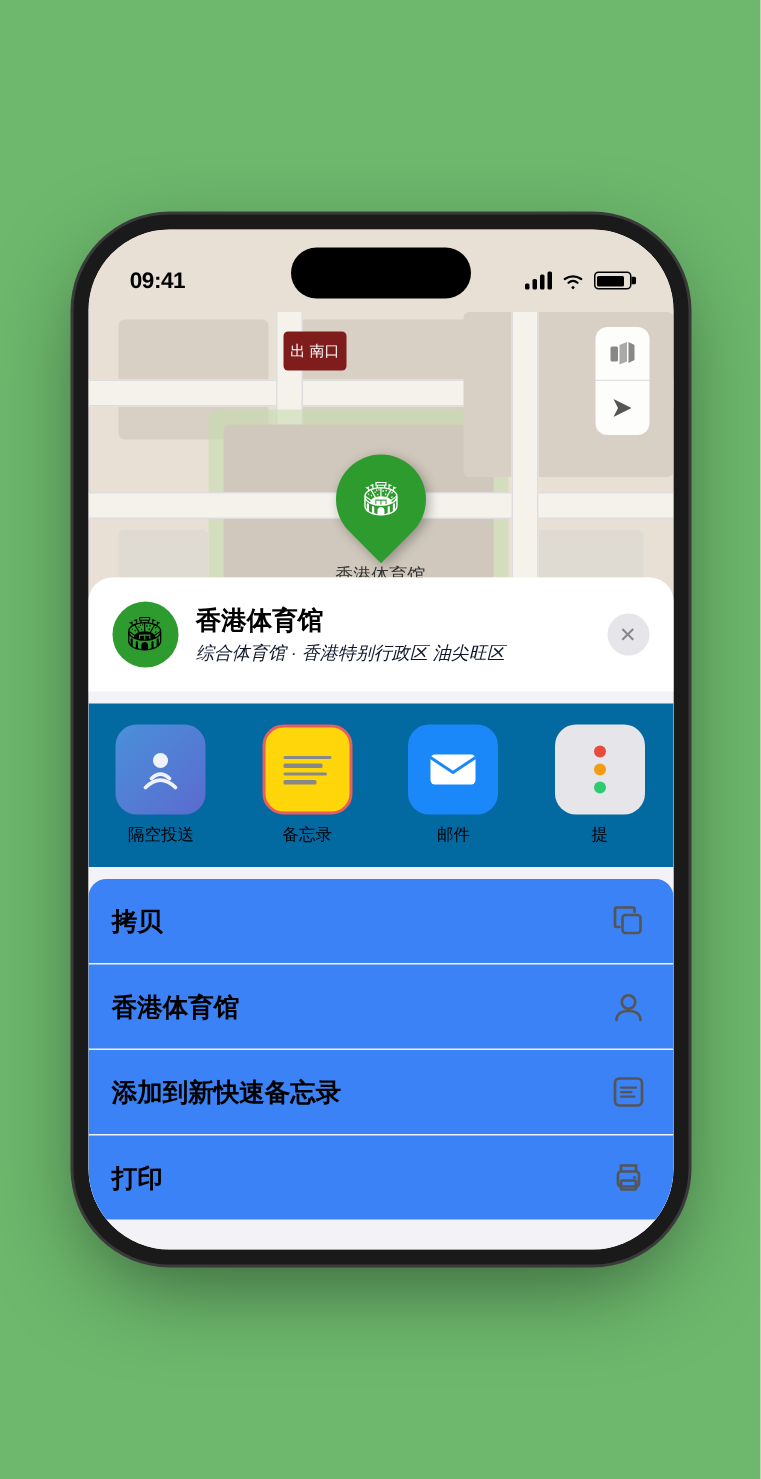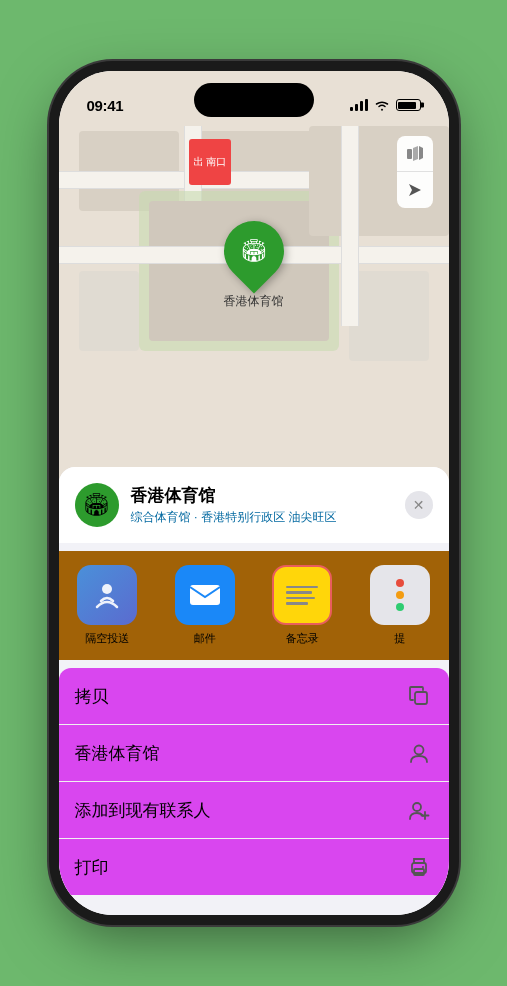--- a/index.html
+++ b/index.html
@@ -9,21 +9,21 @@
       height: 986px;
       background: #6db86d;
       display: flex;
       align-items: center;
       justify-content: center;
       font-family: -apple-system, 'PingFang SC', 'Helvetica Neue', sans-serif;
     }
 
     .phone-frame {
       width: 390px;
-      height: 844px;
+      height: 680px;
       background: #fff;
       border-radius: 54px;
       overflow: hidden;
       position: relative;
       box-shadow: 0 0 0 10px #1a1a1a, 0 0 0 12px #3a3a3a, 0 20px 60px rgba(0,0,0,0.5);
     }
 
     
     .status-bar {
       position: absolute;
@@ -150,24 +150,24 @@
       position: absolute;
       background: #c8dab0;
       border-radius: 6px;
     }
 
     
     .map-label {
       position: absolute;
       top: 68px;
       left: 130px;
-      background: #ef4444;
+      background: #7f1d1d;
       color: #fff;
       font-size: 10px;
-      padding: 16px 5px;
+      padding: 6px 5px;
       border-radius: 3px;
       white-space: nowrap;
       z-index: 10;
     }
 
     
     .map-controls {
       position: absolute;
       top: 65px;
       right: 16px;
@@ -285,41 +285,42 @@
     }
 
     .location-name {
       font-size: 17px;
       font-weight: 600;
       color: #000;
     }
 
     .location-sub {
       font-size: 12px;
-      color: #0369a1;
+      color: #0f172a;
       margin-top: 2px;
+      font-style: italic;
     }
 
     .close-btn {
       width: 28px;
       height: 28px;
       background: #e5e5ea;
       border-radius: 50%;
       display: flex;
       align-items: center;
       justify-content: center;
       font-size: 14px;
       color: #888;
       cursor: pointer;
       flex-shrink: 0;
     }
 
     
     .share-row {
-      background: #a16207;
+      background: #0369a1;
       margin-top: 8px;
       padding: 14px 0;
       display: flex;
       overflow: hidden;
     }
 
     .share-item {
       display: flex;
       flex-direction: column;
       align-items: center;
@@ -394,26 +395,27 @@
     }
 
     .more-dot {
       width: 8px;
       height: 8px;
       border-radius: 50%;
     }
 
     
     .action-list {
-      background: #d946ef;
+      background: #3b82f6;
       margin-top: 8px;
       border-radius: 12px;
       margin-left: 0;
       margin-right: 0;
       overflow: hidden;
+      font-weight: bold;
     }
 
     .action-item {
       display: flex;
       align-items: center;
       justify-content: space-between;
       padding: 14px 16px;
       border-bottom: 1px solid #f0f0f0;
       cursor: pointer;
     }
@@ -544,42 +546,42 @@
             <circle cx="16" cy="10" r="5" fill="rgba(255,255,255,0.9)"></circle>
             <path d="M6 28 Q16 18 26 28" stroke="rgba(255,255,255,0.9)" stroke-width="2.5" fill="none" stroke-linecap="round"></path>
             <path d="M10 22 Q16 16 22 22" stroke="rgba(255,255,255,0.9)" stroke-width="2.5" fill="none" stroke-linecap="round"></path>
           </svg>
         </div>
         <span class="share-label">隔空投送</span>
       </div>
 
 
       <div class="share-item">
-        <div class="share-icon-wrap mail">
-          <svg width="34" height="28" viewBox="0 0 34 28">
-            <rect x="2" y="4" width="30" height="20" rx="3" fill="white"></rect>
-            <path d="M2 6 L17 16 L32 6" stroke="#1a88f8" stroke-width="2" fill="none"></path>
-          </svg>
-        </div>
-        <span class="share-label">邮件</span>
-      </div>
-
-      <div class="share-item">
         <div class="share-icon-wrap notes" style="background:#ffd60a;">
           <div class="notes-inner">
             <div class="notes-line" style="width:32px;"></div>
             <div class="notes-line" style="width:26px;"></div>
             <div class="notes-line" style="width:29px;"></div>
             <div class="notes-line" style="width:22px;"></div>
           </div>
         </div>
         <span class="share-label">备忘录</span>
       </div>
 
       <div class="share-item">
+        <div class="share-icon-wrap mail">
+          <svg width="34" height="28" viewBox="0 0 34 28">
+            <rect x="2" y="4" width="30" height="20" rx="3" fill="white"></rect>
+            <path d="M2 6 L17 16 L32 6" stroke="#1a88f8" stroke-width="2" fill="none"></path>
+          </svg>
+        </div>
+        <span class="share-label">邮件</span>
+      </div>
+
+      <div class="share-item">
         <div class="share-icon-wrap more">
           <div class="more-dots">
             <div class="more-dot" style="background:#e74c3c;"></div>
             <div class="more-dot" style="background:#f39c12;"></div>
             <div class="more-dot" style="background:#2ecc71;"></div>
           </div>
         </div>
         <span class="share-label">提</span>
       </div>
 
@@ -600,32 +602,32 @@
       <div class="action-item">
         <span class="action-label">香港体育馆</span>
         <div class="action-icon">
           <svg width="22" height="22" viewBox="0 0 22 22">
             <circle cx="11" cy="8" r="4.5" fill="none" stroke="#555" stroke-width="1.8"></circle>
             <path d="M3 20 Q3 14 11 14 Q19 14 19 20" fill="none" stroke="#555" stroke-width="1.8" stroke-linecap="round"></path>
           </svg>
         </div>
       </div>
 
+
       <div class="action-item">
-        <span class="action-label">添加到现有联系人</span>
+        <span class="action-label">添加到新快速备忘录</span>
         <div class="action-icon">
           <svg width="22" height="22" viewBox="0 0 22 22">
-            <circle cx="9" cy="8" r="4" fill="none" stroke="#555" stroke-width="1.8"></circle>
-            <path d="M2 20 Q2 14 9 14 Q13 14 15 17" fill="none" stroke="#555" stroke-width="1.8" stroke-linecap="round"></path>
-            <line x1="17" y1="13" x2="17" y2="20" stroke="#555" stroke-width="1.8" stroke-linecap="round"></line>
-            <line x1="13.5" y1="16.5" x2="20.5" y2="16.5" stroke="#555" stroke-width="1.8" stroke-linecap="round"></line>
+            <rect x="2" y="2" width="18" height="18" rx="3" fill="none" stroke="#555" stroke-width="1.8"></rect>
+            <line x1="6" y1="8" x2="16" y2="8" stroke="#555" stroke-width="1.5" stroke-linecap="round"></line>
+            <line x1="6" y1="11" x2="13" y2="11" stroke="#555" stroke-width="1.5" stroke-linecap="round"></line>
+            <line x1="6" y1="14" x2="15" y2="14" stroke="#555" stroke-width="1.5" stroke-linecap="round"></line>
           </svg>
         </div>
       </div>
-
 
       <div class="action-item" style="border-bottom:none;">
         <span class="action-label">打印</span>
         <div class="action-icon">
           <svg width="22" height="22" viewBox="0 0 22 22">
             <rect x="4" y="7" width="14" height="10" rx="2" fill="none" stroke="#555" stroke-width="1.8"></rect>
             <rect x="6" y="13" width="10" height="6" rx="1" fill="none" stroke="#555" stroke-width="1.8"></rect>
             <path d="M6 7 L6 3 L16 3 L16 7" fill="none" stroke="#555" stroke-width="1.8"></path>
             <circle cx="15" cy="11" r="1" fill="#555"></circle>
           </svg>

